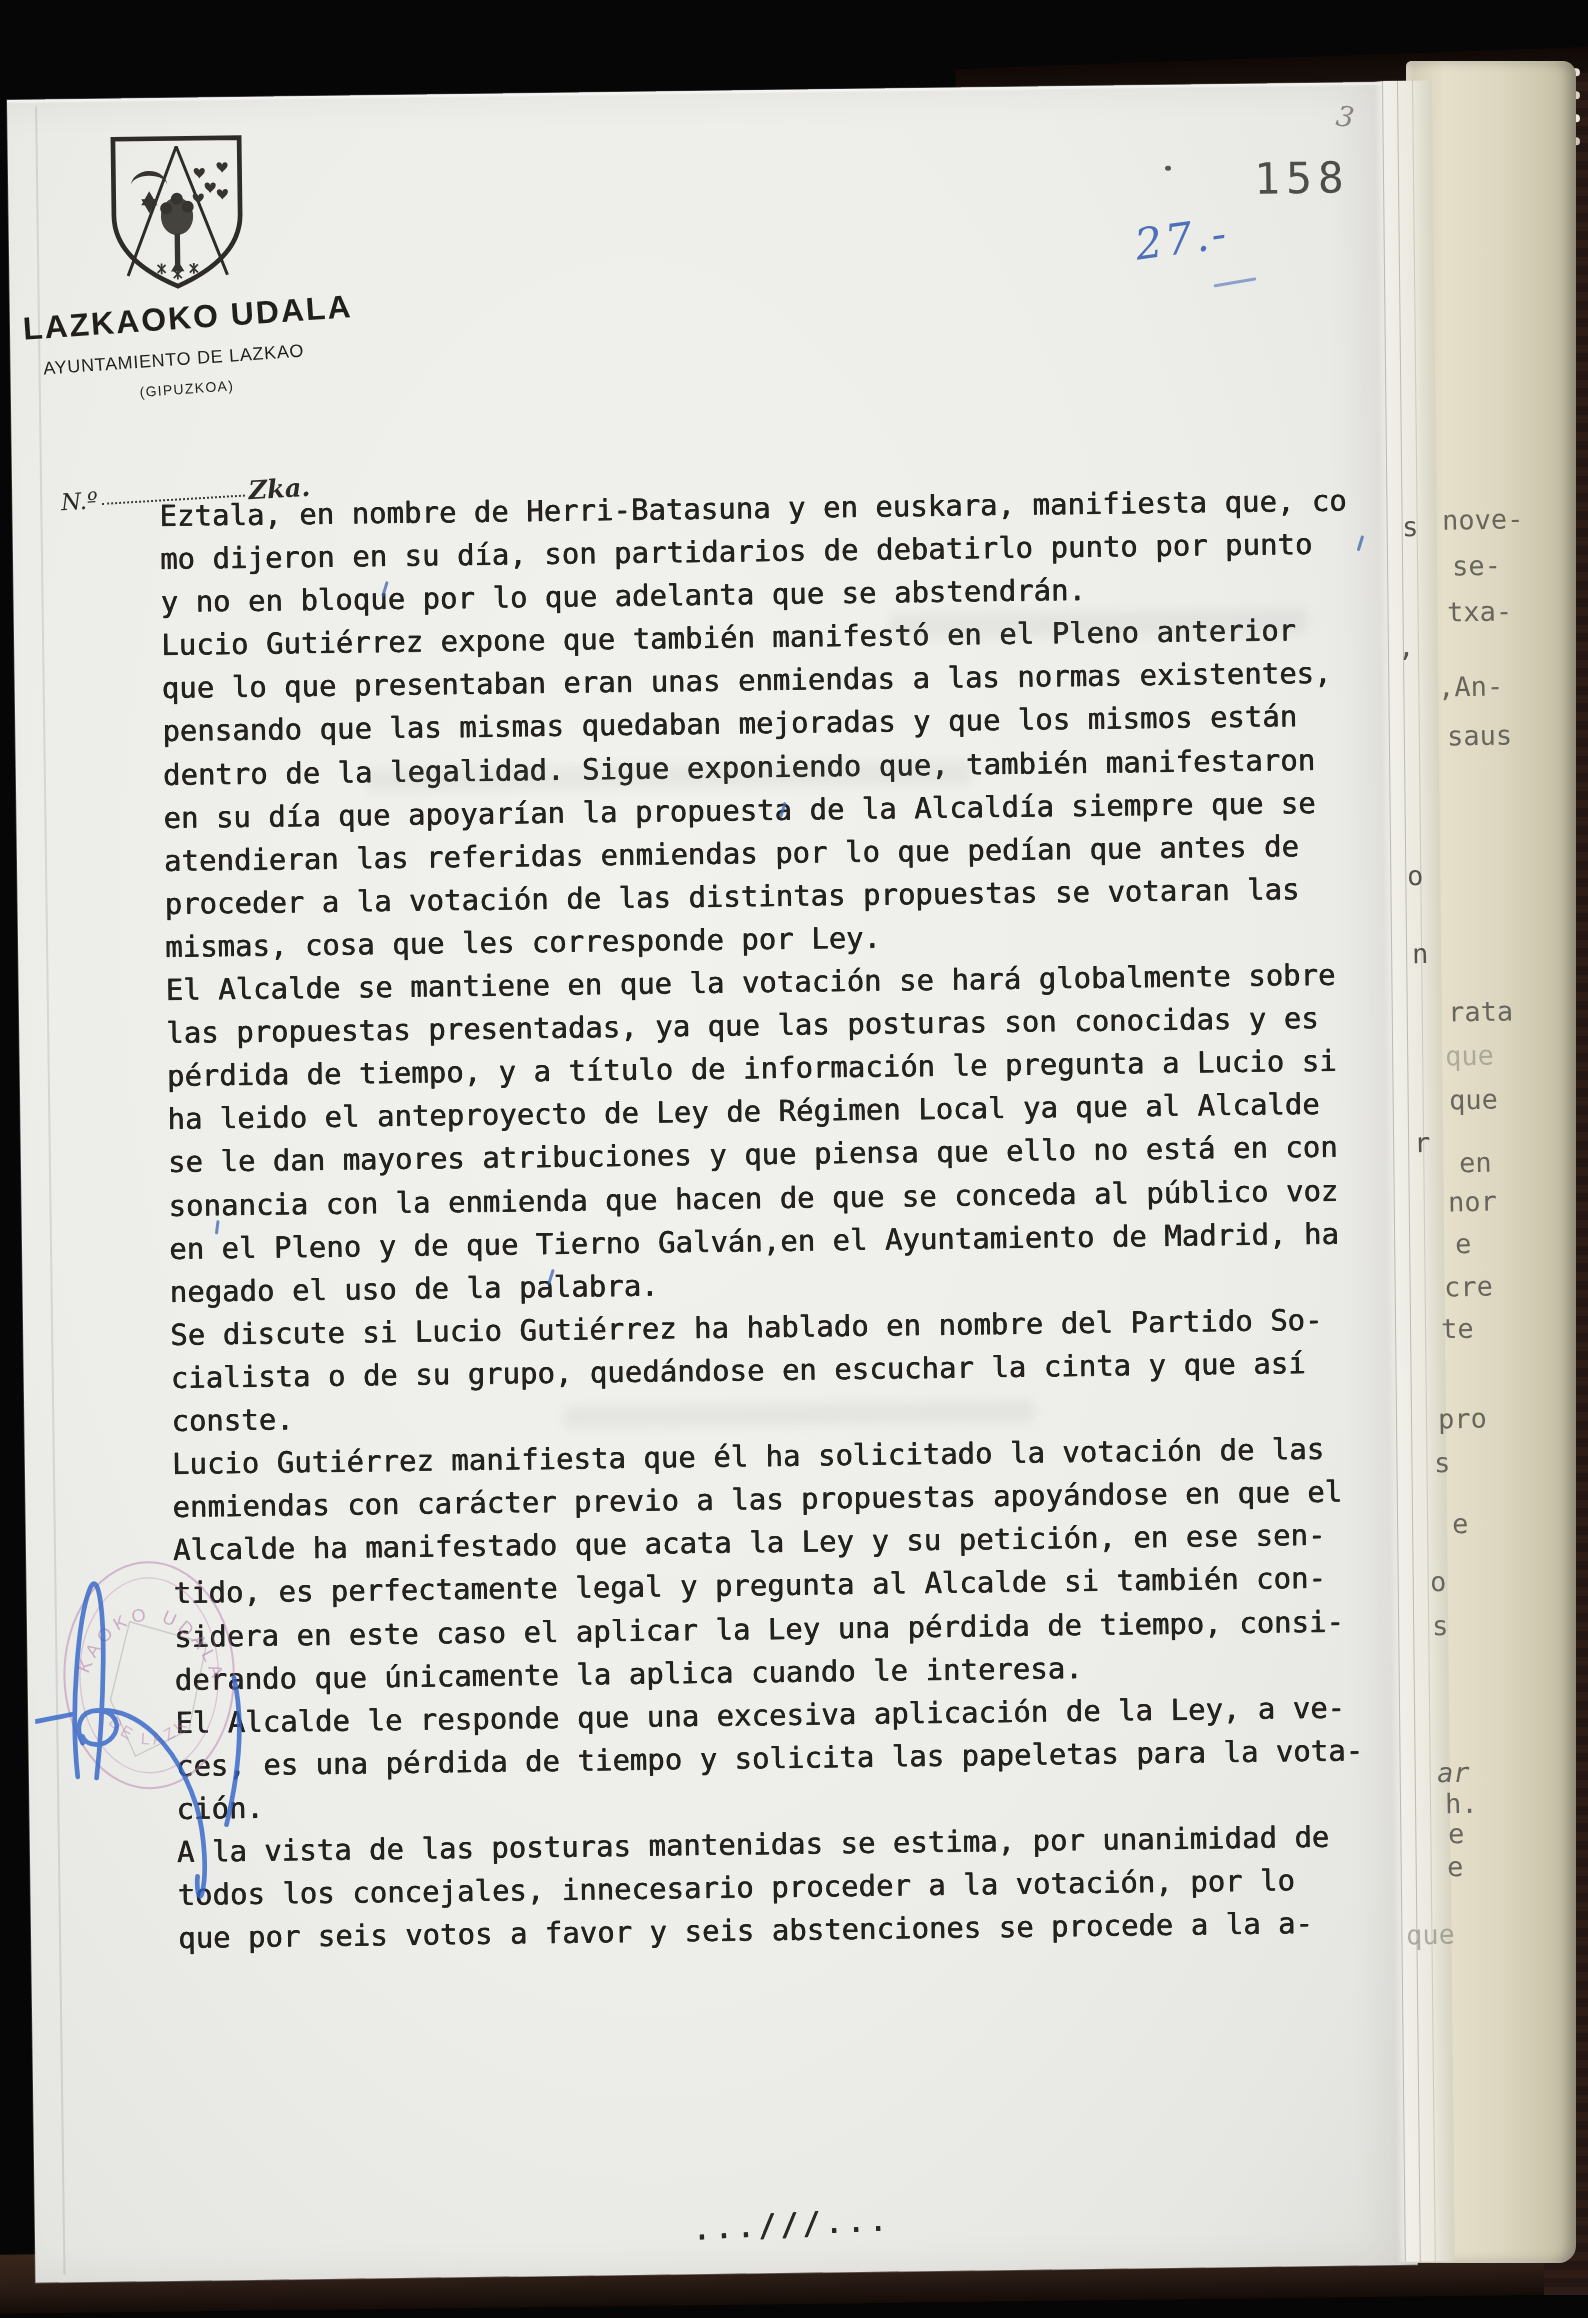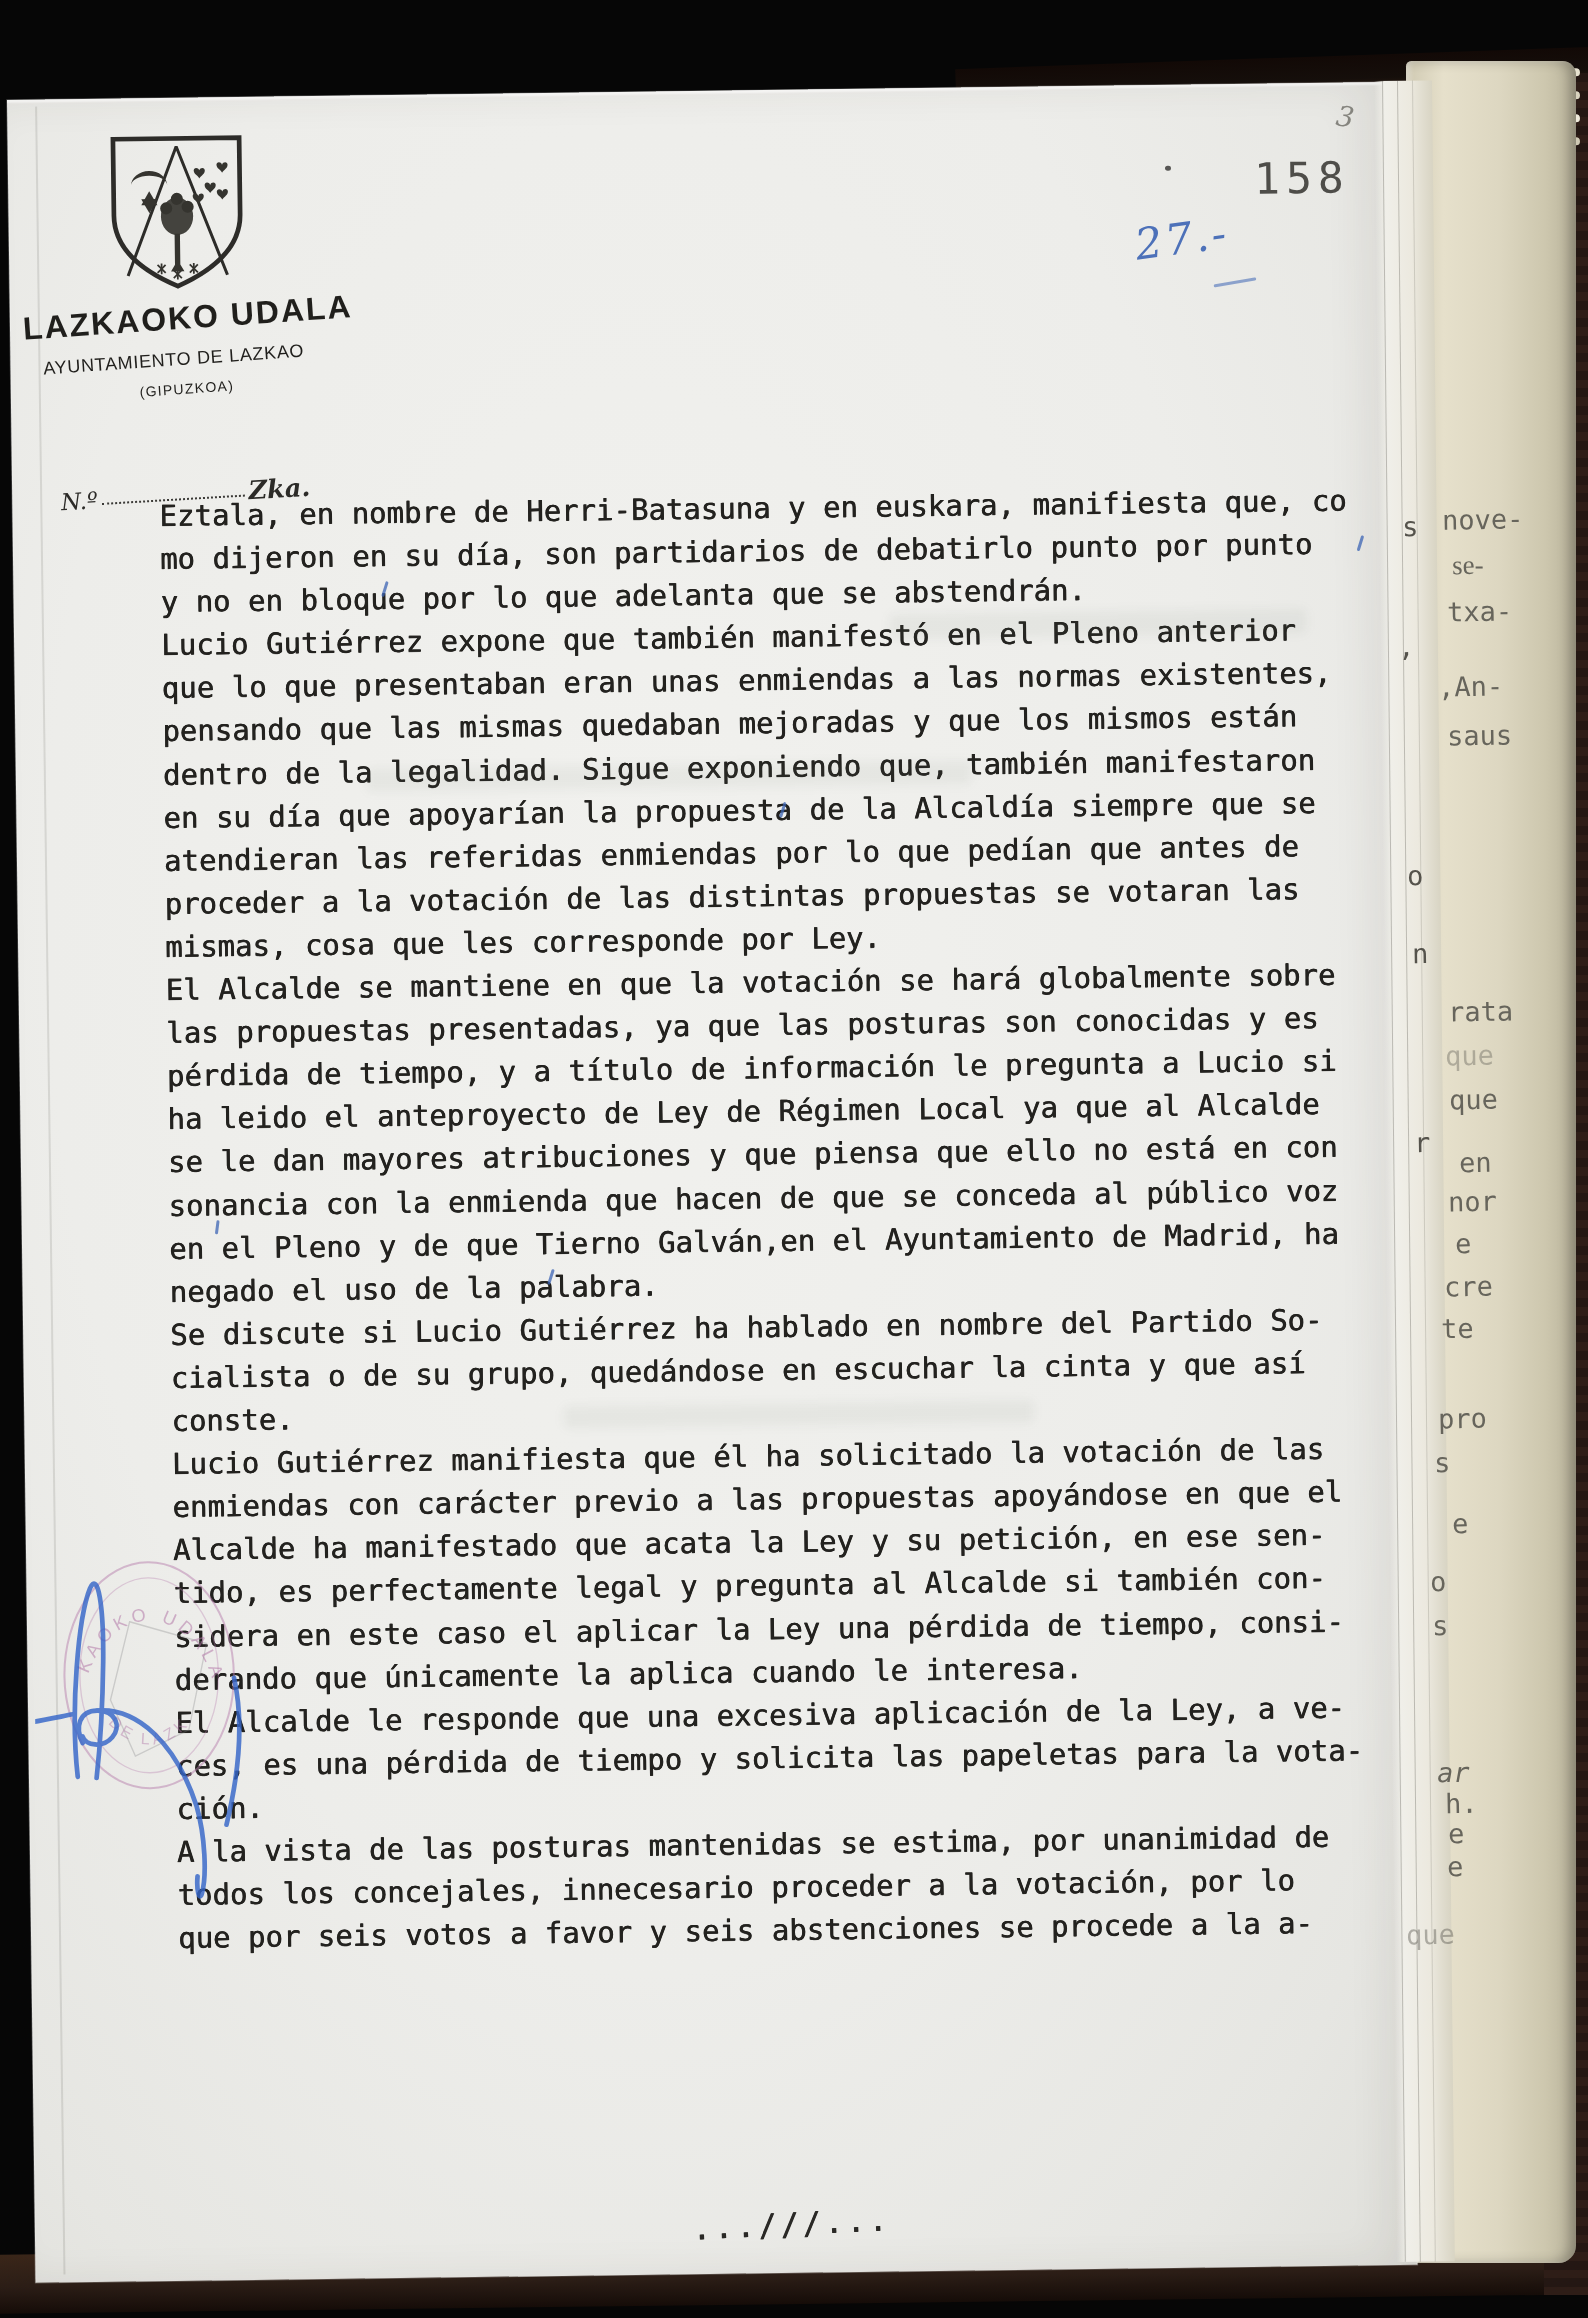--- a/index.html
+++ b/index.html
@@ -275,21 +275,21 @@
 
 <div class="page-curl-strip">
   <div class="crease" style="left:8px;"></div>
   <div class="crease" style="left:23px;"></div>
   <div class="crease" style="left:38px;opacity:.6;"></div>
 </div>
 
 <div id="edge-fragments">
     <span class="frag edge" style="left: 1402px; top: 513px;">s</span>
     <span class="frag" style="left: 1442px; top: 506px;">nove-</span>
-    <span class="frag" style="left: 1452px; top: 552px; font-family: Liberation Serif, serif;">se-</span>
+    <span class="frag" style="left: 1452px; top: 552px;">se-</span>
     <span class="frag" style="left: 1447px; top: 598px;">txa-</span>
     <span class="frag edge" style="left: 1398px; top: 633px;">,</span>
     <span class="frag" style="left: 1438px; top: 673px;">,An-</span>
     <span class="frag" style="left: 1447px; top: 722px;">saus</span>
     <span class="frag edge" style="left: 1407px; top: 862px;">o</span>
     <span class="frag edge" style="left: 1412px; top: 940px;">n</span>
     <span class="frag" style="left: 1448px; top: 998px;">rata</span>
     <span class="frag faint" style="left: 1445px; top: 1042px;">que</span>
     <span class="frag" style="left: 1449px; top: 1086px;">que</span>
     <span class="frag edge" style="left: 1414px; top: 1129px;">r</span>

